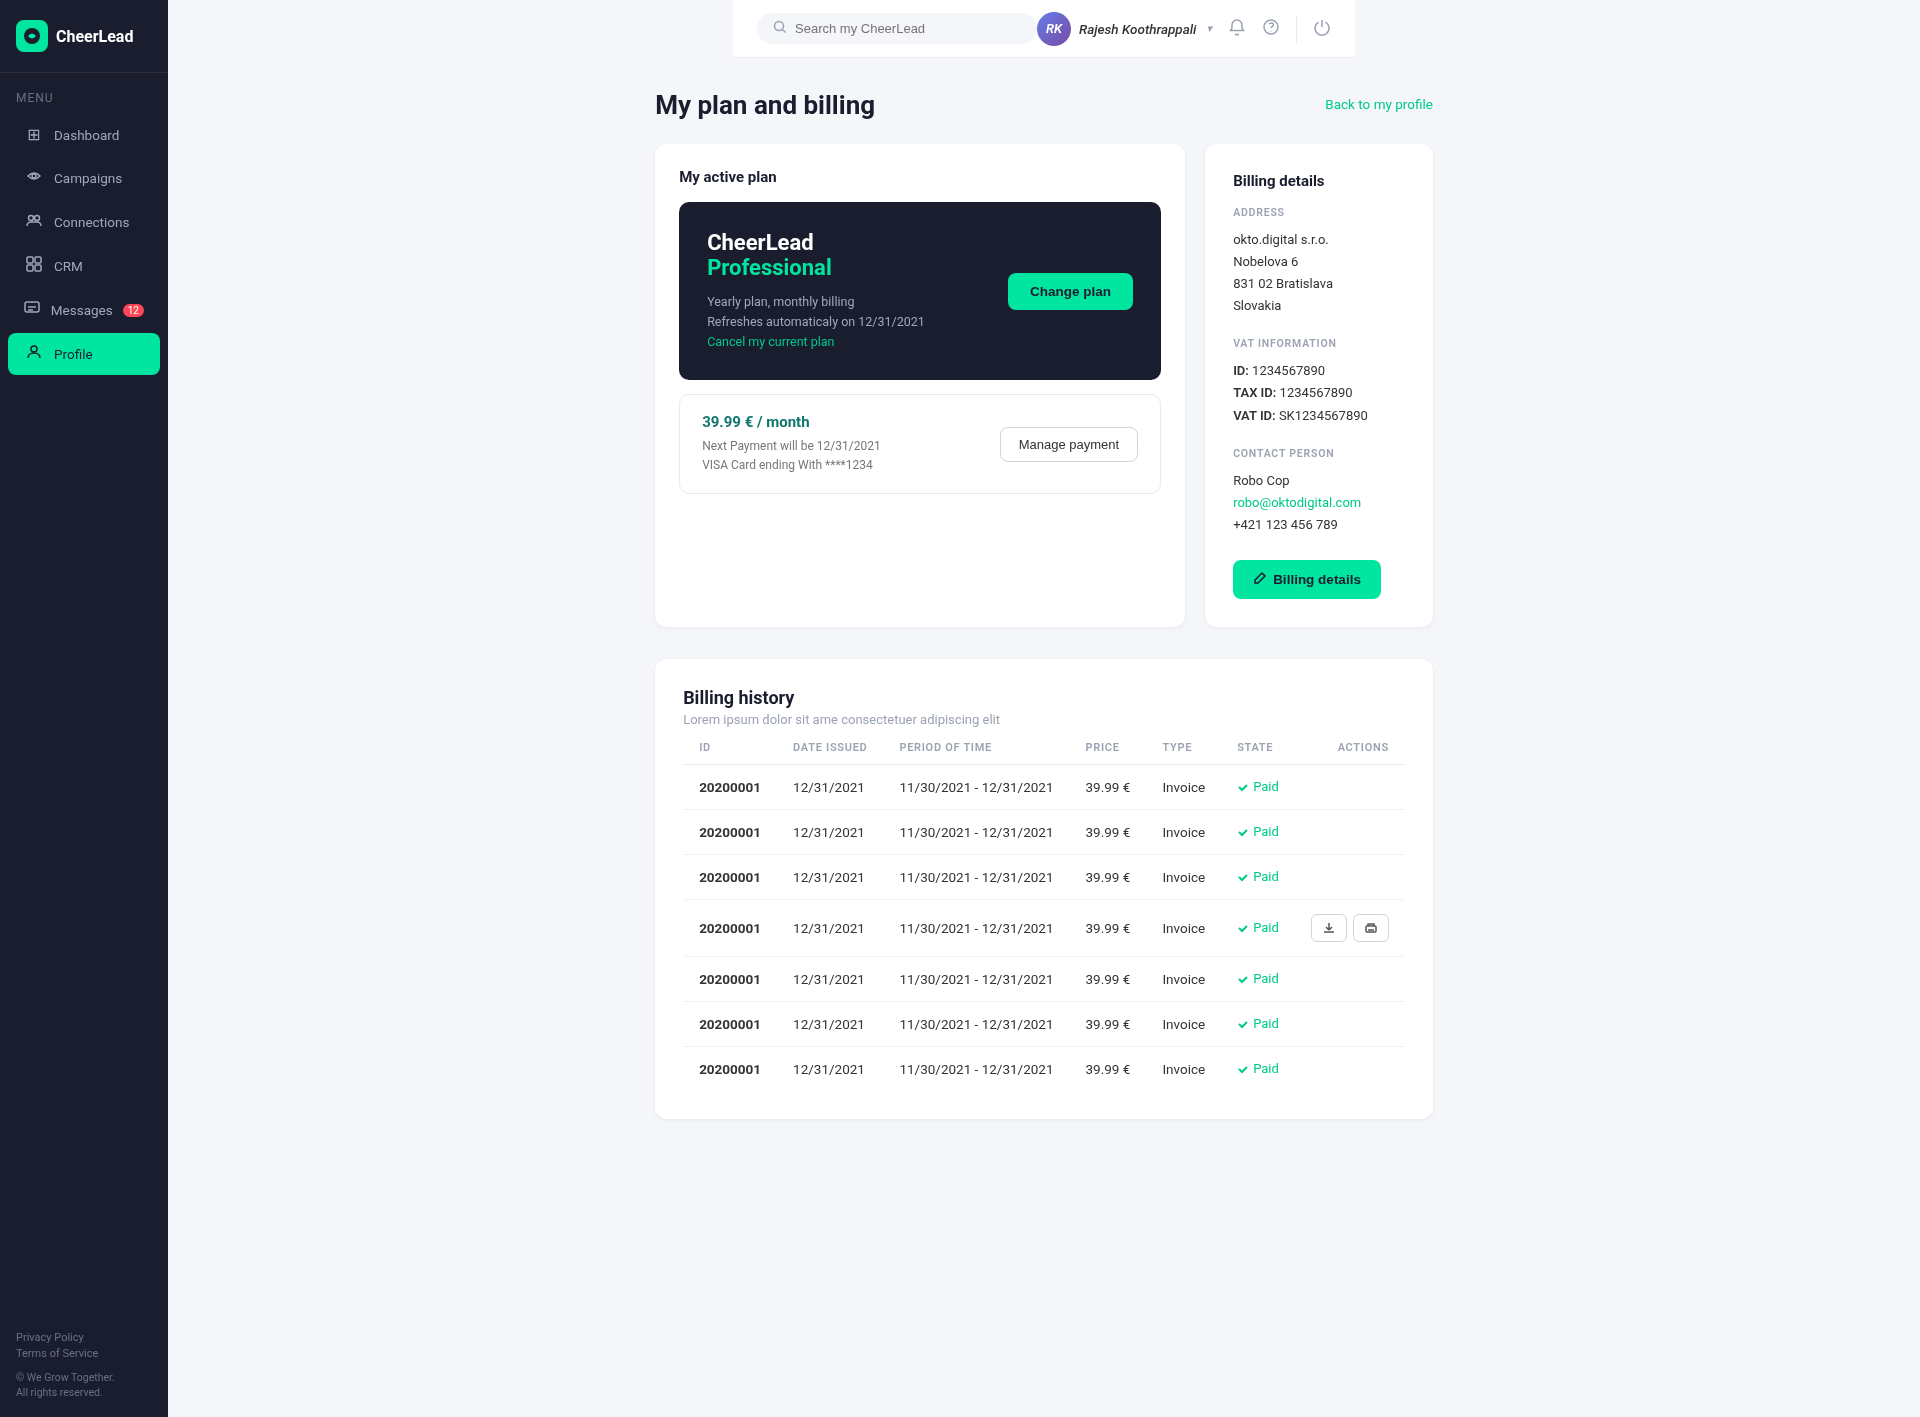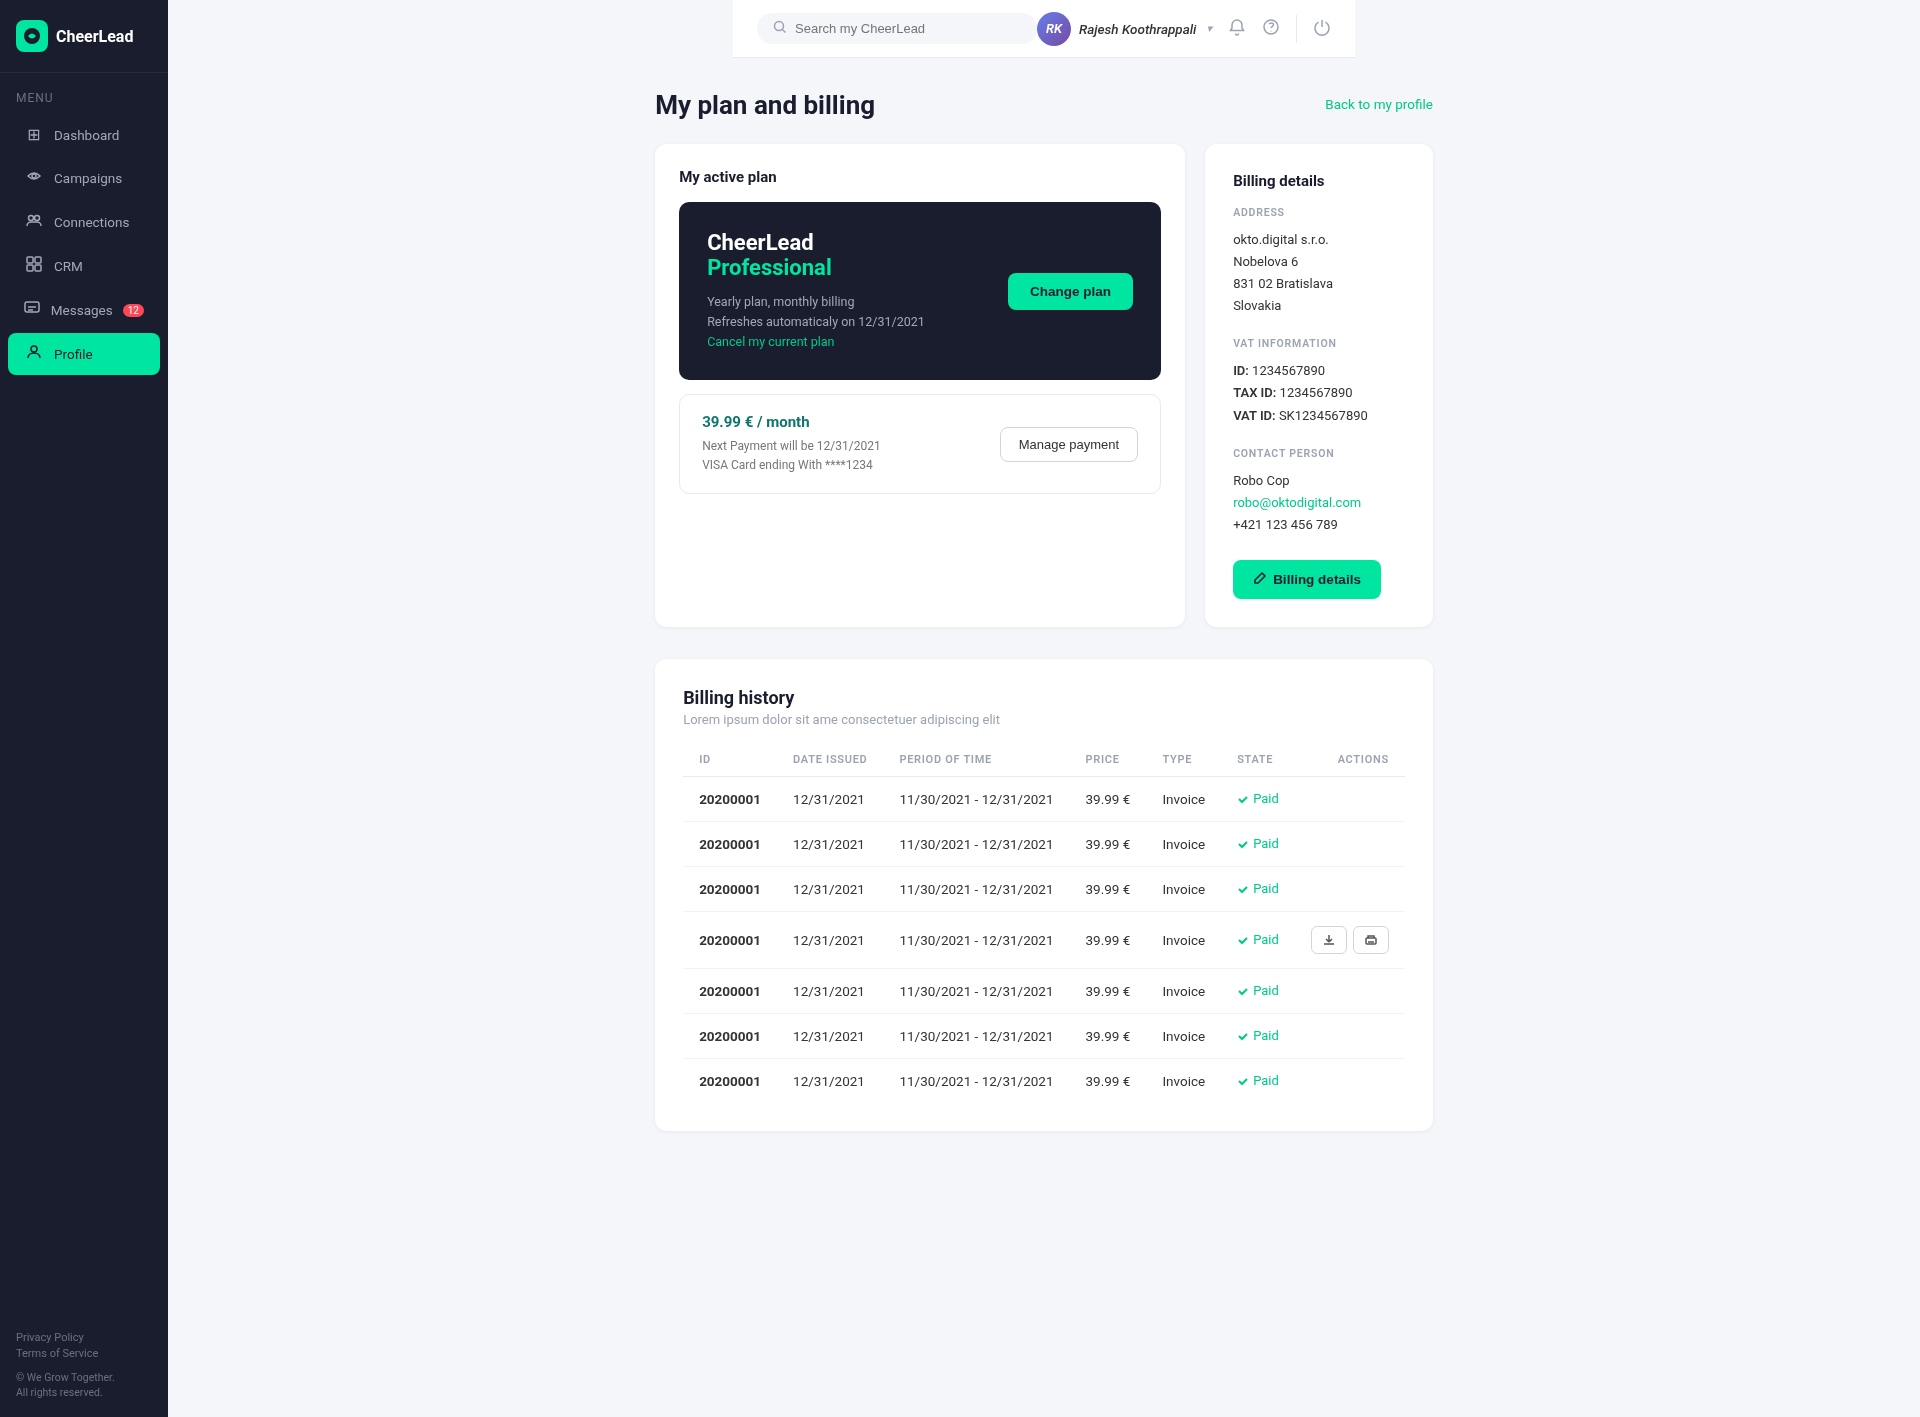--- a/index.html
+++ b/index.html
@@ -215,21 +215,21 @@
     }
 
     
     .history-section {
       background: #fff;
       border-radius: 12px;
       padding: 28px 28px;
       box-shadow: 0 1px 4px rgba(0,0,0,0.06);
     }
     .history-title { font-size: 18px; font-weight: 700; color: #1a1d2e; margin-bottom: 4px; }
-    .history-desc { font-size: 13px; color: #9ba3b2; margin-bottom: 16px; }
+    .history-desc { font-size: 13px; color: #9ba3b2; margin-bottom: 4px; }
     .billing-table { width: 100%; border-collapse: collapse; }
     .billing-table th {
       font-size: 11px;
       text-transform: uppercase;
       letter-spacing: 0.7px;
       color: #9ba3b2;
       font-weight: 600;
       padding: 10px 16px;
       border-bottom: 1px solid #e8eaed;
       text-align: left;

